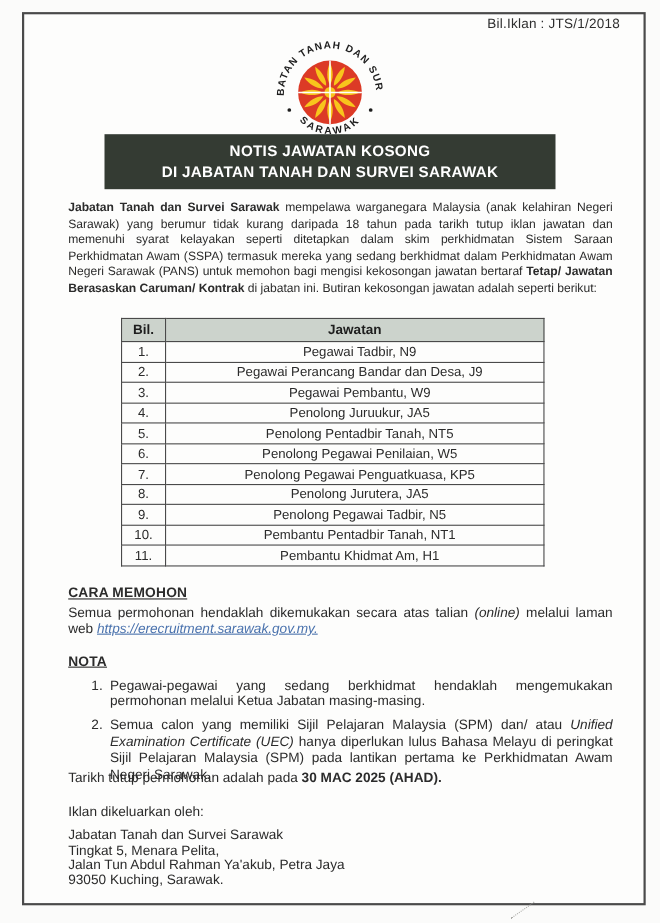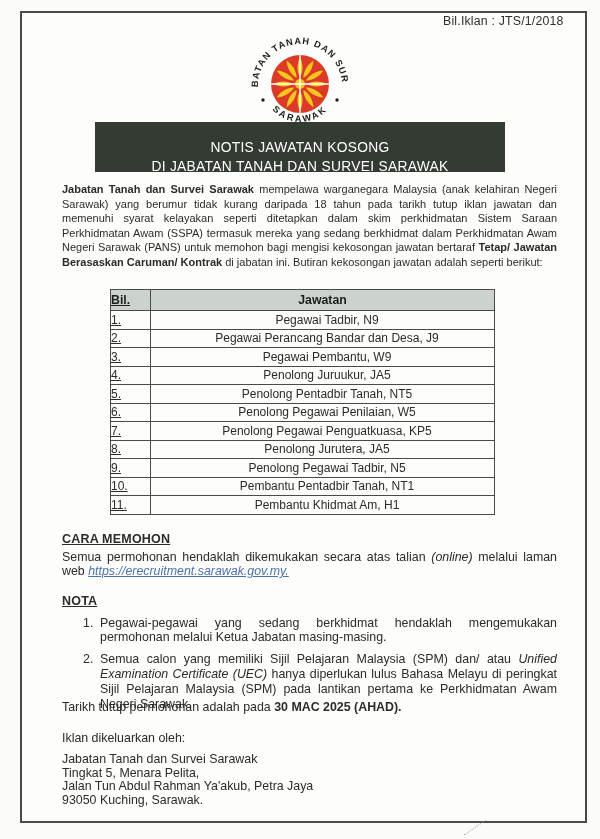--- a/index.html
+++ b/index.html
@@ -19,42 +19,42 @@
     position:absolute; top:14px; left:443px;
     font-size:12.3px; letter-spacing:.2px; color:#2e2e2e;
   }
   .logo-wrap{
     position:absolute; top:32px; left:50%; transform:translateX(-50%);
     width:106px; height:100px;
   }
   .banner{
     position:absolute; top:122px; left:95px; width:410px; height:50px;
     background:var(--banner-bg,#343b33);
-    color:#fff; text-align:center; font-weight:normal;
-    font-size:13.8px; line-height:19px; padding-top:16px; letter-spacing:.3px;
+    color:#fff; text-align:center; font-weight:bold;
+    font-size:13.8px; line-height:19px; padding-top:6px; letter-spacing:.3px;
   }
   .intro{
     position:absolute; top:182px; left:62px; width:495px;
     font-size:11px; line-height:14.6px; text-align:justify;
   }
   .bold{ font-weight:bold; }
   .italic{ font-style:italic; }
   table.vacancy{
     position:absolute; top:289px; left:110px; width:385px;
     border-collapse:collapse; table-layout:fixed;
     font-size:12px;
   }
   table.vacancy th, table.vacancy td{
     border:1px solid #4a4a4a;
   }
   table.vacancy th{
     background:var(--table-header-bg,#ccd3cc);
     height:21px; font-size:12.3px; font-weight:bold; color:#1e1e1e;
   }
-  table.vacancy .col-bil{ width:40px; text-align:left;text-decoration:underline; }
+  table.vacancy .col-bil{ width:40px; text-align:center; }
   table.vacancy td{ height:18.5px; padding:0; }
   table.vacancy td.jawatan{ padding-left:9px; text-align:center; }
   .section{
     position:absolute; left:62px; width:495px;
     font-size:12.4px; line-height:14.6px;
   }
   .section-heading{
     font-weight:bold; text-decoration:underline; font-size:12.5px; letter-spacing:.2px;
   }
   .cara-body{ margin-top:3px; text-align:justify; }

